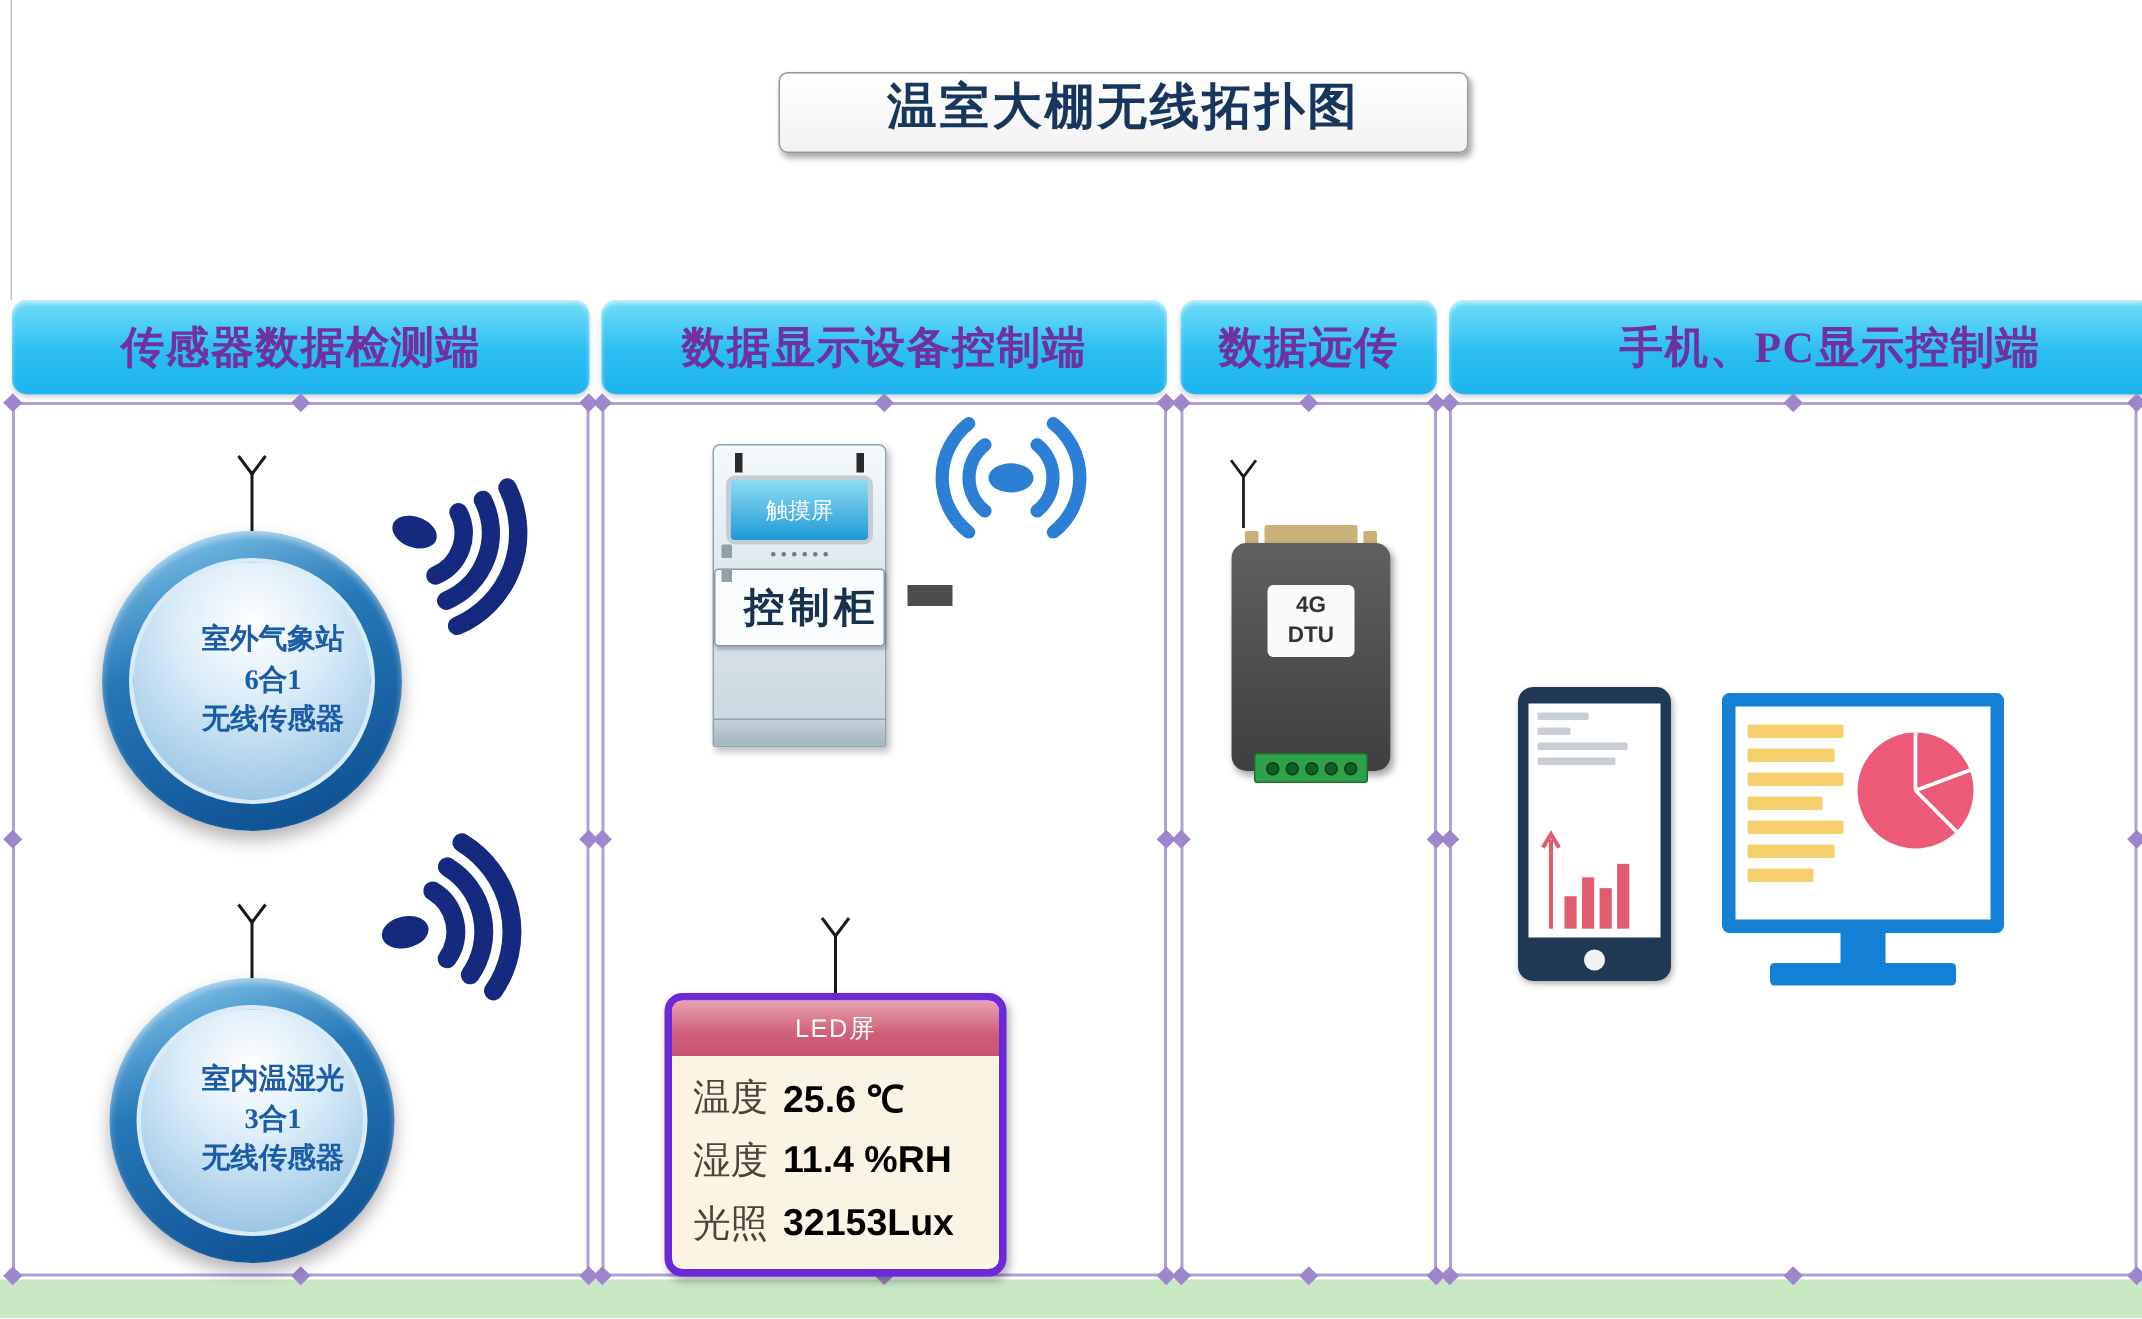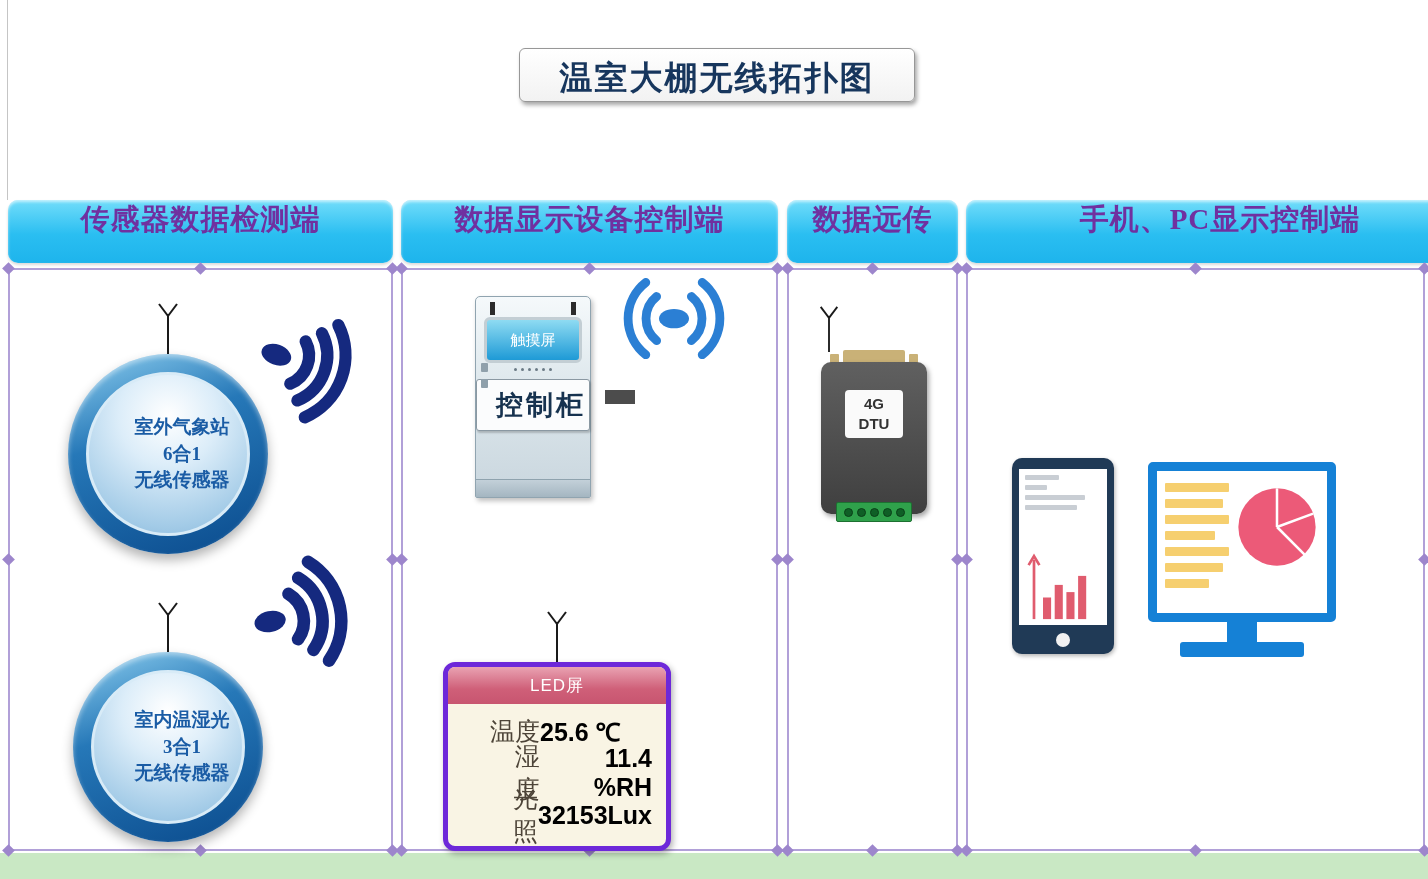--- a/index.html
+++ b/index.html
@@ -3,29 +3,29 @@
 <meta charset="utf-8">
 <style>
   * { margin:0; padding:0; box-sizing:border-box; }
   html,body { background:#ffffff; }
   body { font-family:"Liberation Sans", sans-serif; }
   .page { position:relative; width:1428px; height:879px; background:#ffffff; overflow:hidden; }
 
   .frame-line { position:absolute; left:7px; top:0; width:1px; height:200px; background:#c5c5c5; }
 
   
-  .title-box { position:absolute; left:519px; top:48px; width:396px; height:54px;
+  .title-box { position:absolute; left:519px; top:48px; width:460px; height:54px;
     background:linear-gradient(#ffffff,#f2f2f2); border:1px solid #979797; border-radius:6px;
-    box-shadow:2px 3px 4px rgba(0,0,0,.35); display:flex; align-items:flex-end; justify-content:center; }
+    box-shadow:2px 3px 4px rgba(0,0,0,.35); display:flex; align-items:flex-start; justify-content:center; }
   .title-box span { font-family:"Liberation Serif", serif; font-weight:bold; font-size:33px; color:#17365d; letter-spacing:2px; }
 
   
   .col-header { position:absolute; top:200px; height:63px; border-radius:10px;
     background:linear-gradient(180deg,#72ddfa 0%,#2abef1 55%,#1eb4ec 100%);
-    display:flex; align-items:flex-start; justify-content:center;
+    display:flex; align-items:center; justify-content:center;
     box-shadow:inset 0 2px 3px rgba(255,255,255,.6), 0 2px 3px rgba(0,0,0,.15); }
   .col-header span { font-family:"Liberation Serif", serif; font-weight:bold; font-size:29px; color:#7030a0; letter-spacing:1px; }
   .h1 { left:8px;   width:385px; }
   .h2 { left:401px; width:377px; }
   .h3 { left:787px; width:171px; }
   .h4 { left:966px; width:508px; }
 
   
   .col-body { position:absolute; top:268px; height:583px; border:2px solid #b1a0d8; }
   .b1 { left:8px;   width:385px; }
@@ -89,21 +89,21 @@
   .sm1{top:66px} .sm2{top:82px}
   .cab-legs { width:152px; display:flex; justify-content:space-between; padding:0 14px; }
   .cab-legs i { width:15px; height:14px; background:#4c4c4c; }
 
   .led-group { position:absolute; left:40px; top:340px; width:228px; display:flex; flex-direction:column; align-items:center; }
   .led-panel { width:228px; background:#f9f4e4; border:5px solid #6d28d9; border-radius:12px; overflow:hidden;
     box-shadow:2px 3px 6px rgba(0,0,0,.3);text-align:right; }
   .led-header { height:37px; background:linear-gradient(180deg,#e9a2b2 0%,#cf5f78 60%,#c85570 100%);
     color:#fff; font-size:17px; display:flex; align-items:center; justify-content:center; letter-spacing:1px; }
   .led-rows { padding:6px 14px 10px; }
-  .led-row { display:flex; align-items:center; height:42px;margin-left:28px; }
+  .led-row { display:flex; align-items:center; gap:10px; height:42px; }
   .led-label { font-family:"Liberation Serif", serif; font-size:25px; color:#4d4438; }
   .led-value { font-size:25px; font-weight:bold; color:#000; }
 
   
   .dtu-wrap { position:absolute; left:26px; top:34px; width:118px; height:210px; }
   .dtu-ant { position:absolute; left:2px; top:0; }
   .dtu-top { position:absolute; left:50%; transform:translateX(-50%); top:46px; width:62px; height:16px;
     background:#c9b177; border-radius:2px; }
   .dtu-top::before, .dtu-top::after { content:""; position:absolute; top:4px; width:9px; height:11px; background:#c9b177; border-radius:1px; }
   .dtu-top::before { left:-13px; } .dtu-top::after { right:-13px; }

